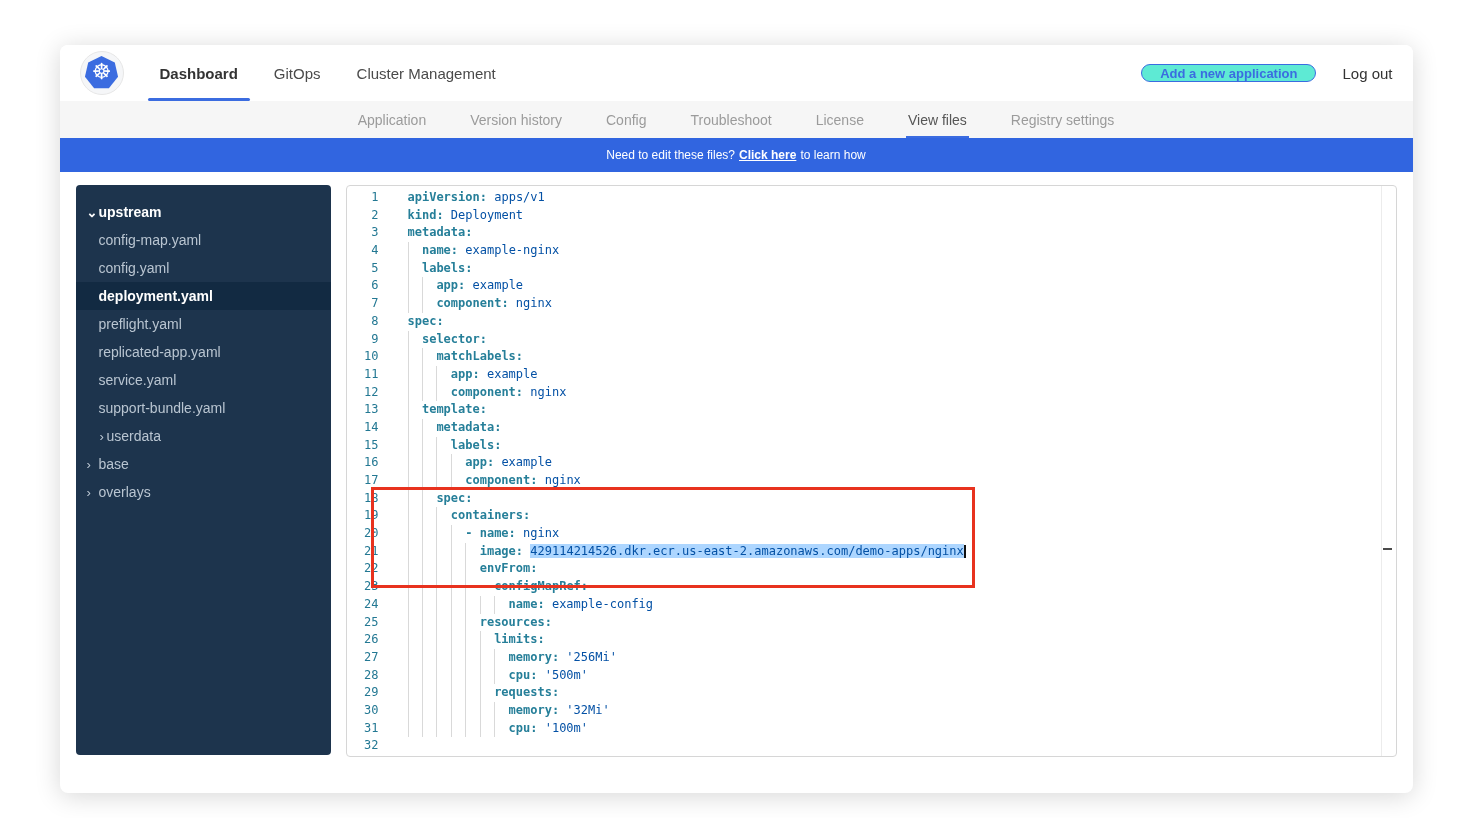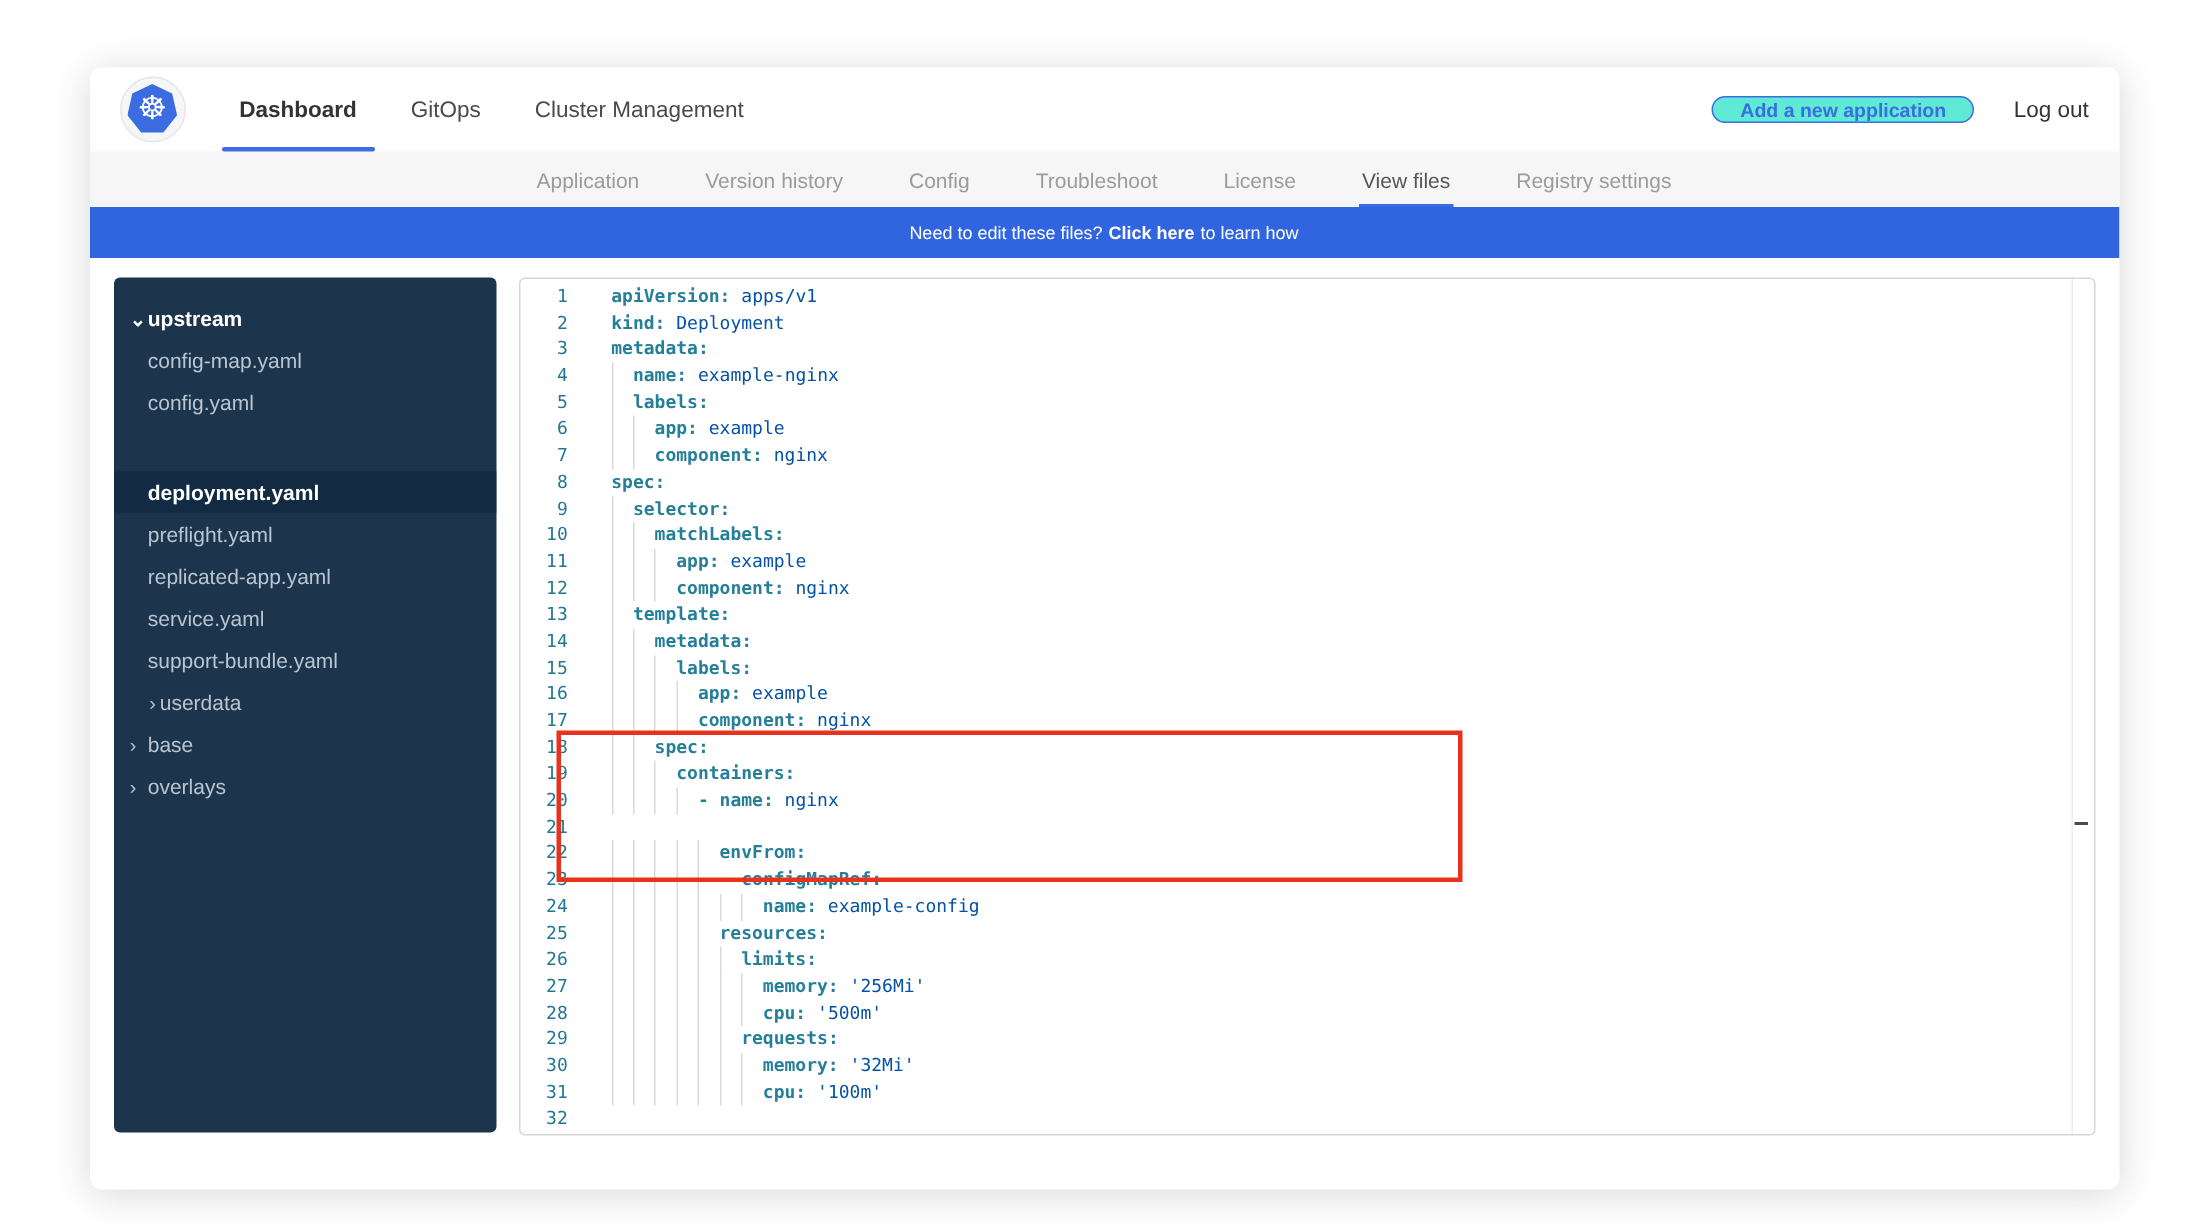--- a/index.html
+++ b/index.html
@@ -55,39 +55,39 @@
   .subnav-tab.active::after {
     content:""; position:absolute; left:-2px; right:-2px; bottom:0; height:2px;
     background:var(--brand_blue);
   }
 
   
   .banner {
     height:34px; background:var(--banner_blue); color:#fff; display:flex;
     align-items:center; justify-content:center; gap:4px; font-size:12px;
   }
-  .banner-link { color:#fff; font-weight:700; cursor:pointer; }
+  .banner-link { color:#fff; font-weight:700; text-decoration:underline; cursor:pointer; }
 
   
   .content { display:flex; gap:15px; padding:13px 16px 0; }
 
   .filetree {
     width:255px; height:570px; flex:none; background:var(--sidebar_bg);
     border-radius:4px; padding-top:13px; overflow:hidden;
   }
   .tree-row {
     position:relative; height:28px; display:flex; align-items:center;
     padding-left:23px; font-size:14px; color:var(--sidebar_text); cursor:pointer;
     white-space:nowrap;
   }
   .tree-row .chev { position:absolute; left:11px; font-size:13px; color:inherit; }
   .tree-row.nested-folder { padding-left:31px; }
   .tree-row.nested-folder .chev { left:24px; }
   .tree-row.root-folder-open { color:#fff; font-weight:700; }
-  .tree-row.selected { background:var(--sidebar_selected_bg); color:#fff; font-weight:700;margin-top:32px; }
+  .tree-row.selected { background:var(--sidebar_selected_bg); color:#fff; font-weight:700; }
 
   
   .editor {
     position:relative; flex:1; height:572px; background:#fff;
     border:1px solid #d6d6d6; border-radius:4px; overflow:hidden; padding-top:3px;
     cursor:text;
   }
   .code { font-family:"DejaVu Sans Mono", monospace; font-size:12px; }
   .line { display:flex; height:17.7px; line-height:17.7px; }
   .ln { width:32px; flex:none; text-align:right; color:var(--line_number); user-select:none; }
@@ -264,20 +264,21 @@
           <div class="line">
             <span class="ln">19</span>
             <span class="lc"><span class="ig"></span><span class="ig"></span><span class="ig"></span><span class="k">containers:</span></span>
           </div>
           <div class="line">
             <span class="ln">20</span>
             <span class="lc"><span class="ig"></span><span class="ig"></span><span class="ig"></span><span class="ig"></span><span class="k">- name:</span><span class="v"> nginx</span></span>
           </div>
           <div class="line">
             <span class="ln">21</span>
+            <span class="lc"><span class="ig"></span><span class="ig"></span><span class="ig"></span><span class="ig"></span><span class="ig"></span><span class="k">image:</span><span class="v"> </span><span class="sel">429114214526.dkr.ecr.us-east-2.amazonaws.com/demo-apps/nginx</span><span class="caret"></span></span>
           </div>
           <div class="line">
             <span class="ln">22</span>
             <span class="lc"><span class="ig"></span><span class="ig"></span><span class="ig"></span><span class="ig"></span><span class="ig"></span><span class="k">envFrom:</span></span>
           </div>
           <div class="line">
             <span class="ln">23</span>
             <span class="lc"><span class="ig"></span><span class="ig"></span><span class="ig"></span><span class="ig"></span><span class="ig"></span><span class="k">- configMapRef:</span></span>
           </div>
           <div class="line">

